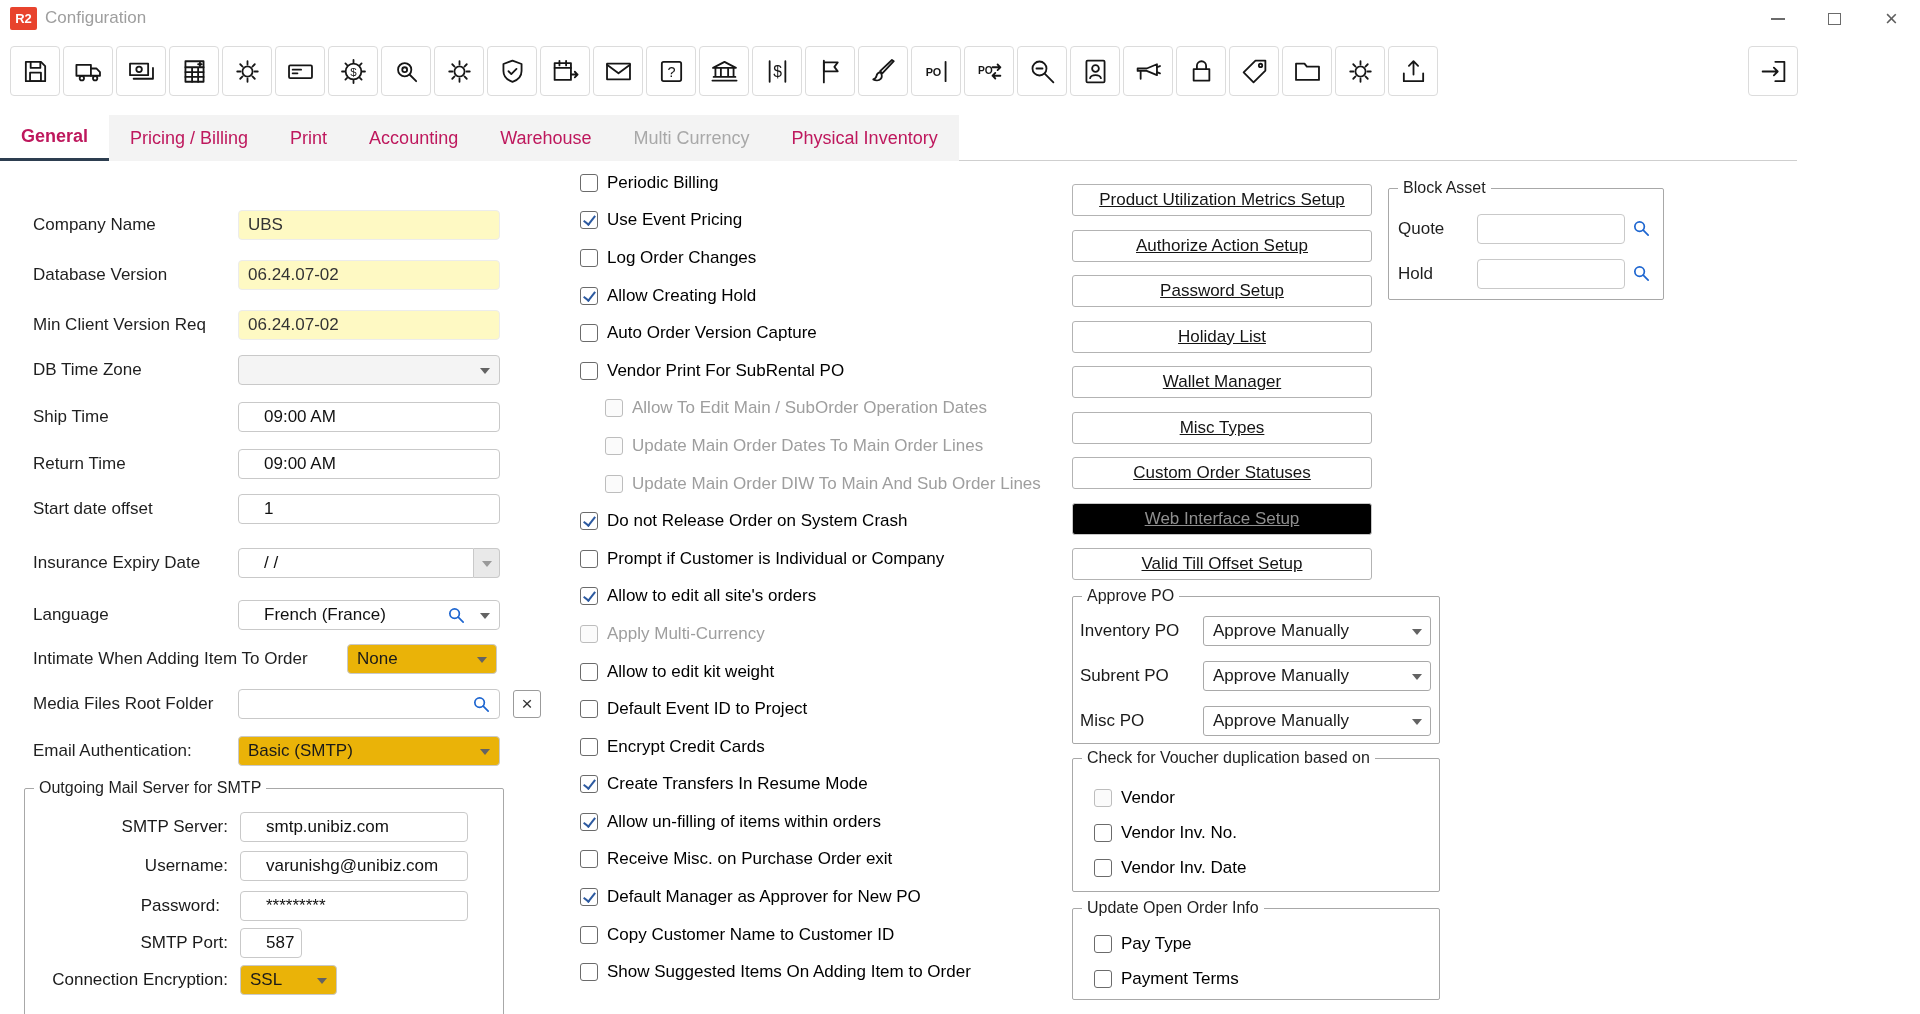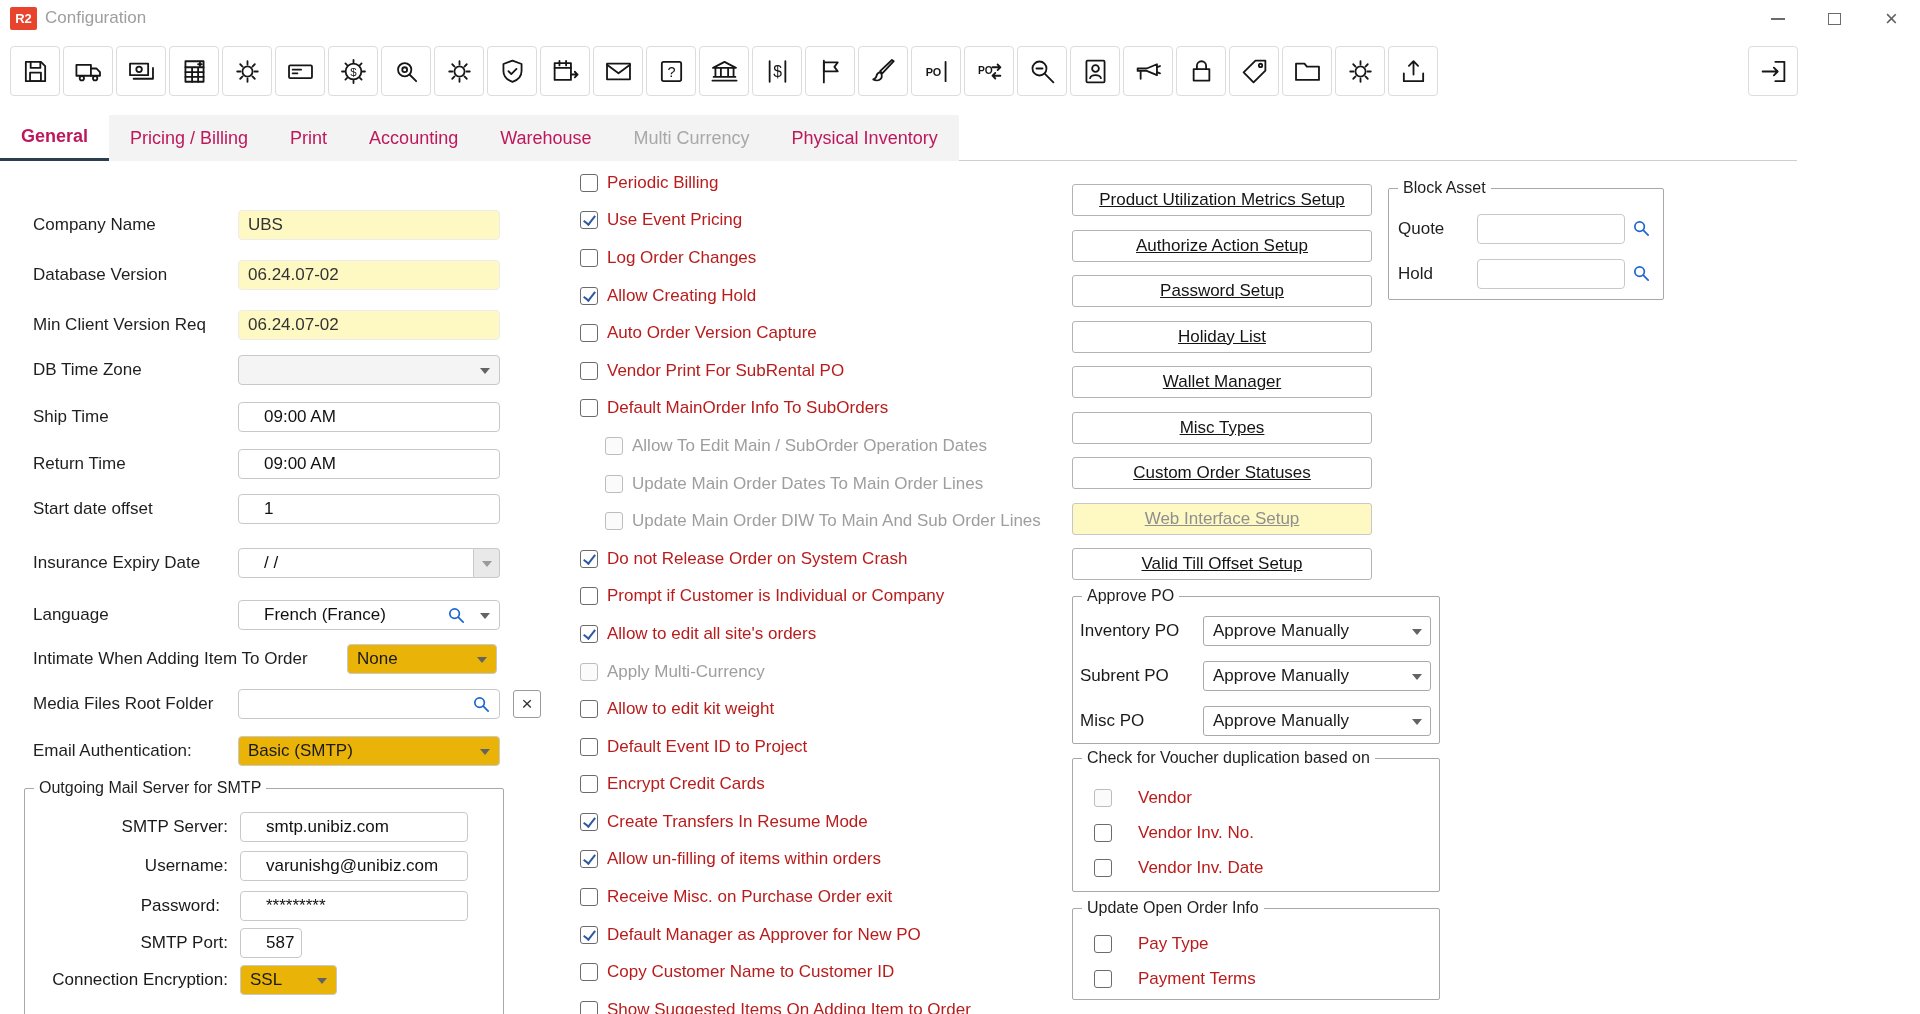--- a/index.html
+++ b/index.html
@@ -52,42 +52,42 @@
   .slabel { position:absolute; width:196px; text-align:right; font-size:17px; line-height:30px; white-space:nowrap; }
 
   
   .checkbox-col { position:absolute; left:580px; top:164px; width:570px; height:850px; overflow:hidden; }
   .cbrow { display:flex; align-items:center; height:37.6px; }
   .cbrow.indent { padding-left:25px; }
   .cb { width:18px; height:18px; border:1px solid #6b6b6b; border-radius:3px; background:#fff; position:relative; flex:none; }
   .cb.checked::after { content:""; position:absolute; left:5px; top:1px; width:5px; height:10px;
     border-right:2.4px solid #2d5aa0; border-bottom:2.4px solid #2d5aa0; transform:rotate(38deg); }
   .cb.cbdis { border-color:#bdbdbd; background:#fbfbfb; }
-  .cblab { margin-left:9px; font-size:17px; color:#b91c1c; white-space:nowrap; }
+  .cblab { margin-left:9px; font-size:17px; color:#000000; white-space:nowrap; }
   .cbrow.disabled .cblab { color:#9e9e9e; }
 
   
   .setup-col { position:absolute; left:1072px; top:184px; width:300px; }
   .setup-btn { display:flex; align-items:center; justify-content:center; width:300px; height:32px; margin-bottom:13.5px;
     border:1px solid #b3b3b3; border-radius:3px; background:#fff; font-size:17px; text-decoration:underline;
     color:#141414; font-family:inherit; cursor:default; }
-  .setup-btn.disabled { background:#fef9c3; color:#8f8f8f; border-color:#c7c7c7; }
+  .setup-btn.disabled { background:#000000; color:#8f8f8f; border-color:#c7c7c7; }
 
   
   .ap-rows { position:absolute; left:1080px; top:608px; width:354px; }
   .ap-row { display:flex; align-items:center; height:45px; position:relative; }
   .ap-label { flex:0 0 123px; font-size:17px; white-space:nowrap; }
   .select2 { position:relative; width:228px; height:30px; background:#fff; border:1px solid #a9a9a9; border-radius:3px;
     padding:0 26px 0 9px; line-height:28px; font-size:17px; white-space:nowrap; }
   .chev2 { position:absolute; right:8px; top:12px; width:0; height:0;
     border-left:5px solid transparent; border-right:5px solid transparent; border-top:6px solid #636363; }
 
   
   .mini-checks { position:absolute; }
-  .mini-row { display:flex; align-items:center; height:35px;gap:17px; }
+  .mini-row { display:flex; align-items:center; height:35px; }
 </style>
 </head>
 <body>
 
 <div class="titlebar">
   <div class="logo">R2</div>
   <div class="win-title">Configuration</div>
   <div class="win-controls">
     <div class="win-btn">
         <div class="min-glyph"></div>
@@ -391,24 +391,20 @@
       <span class="cb checked"></span>
       <span class="cblab">Allow Creating Hold</span>
     </div>
     <div class="cbrow">
       <span class="cb"></span>
       <span class="cblab">Auto Order Version Capture</span>
     </div>
     <div class="cbrow">
       <span class="cb"></span>
       <span class="cblab">Vendor Print For SubRental PO</span>
-    </div>
-    <div class="cbrow">
-      <span class="cb"></span>
-      <span class="cblab">Default MainOrder Info To SubOrders</span>
     </div>
     <div class="cbrow indent disabled">
       <span class="cb cbdis"></span>
       <span class="cblab">Allow To Edit Main / SubOrder Operation Dates</span>
     </div>
     <div class="cbrow indent disabled">
       <span class="cb cbdis"></span>
       <span class="cblab">Update Main Order Dates To Main Order Lines</span>
     </div>
     <div class="cbrow indent disabled">

